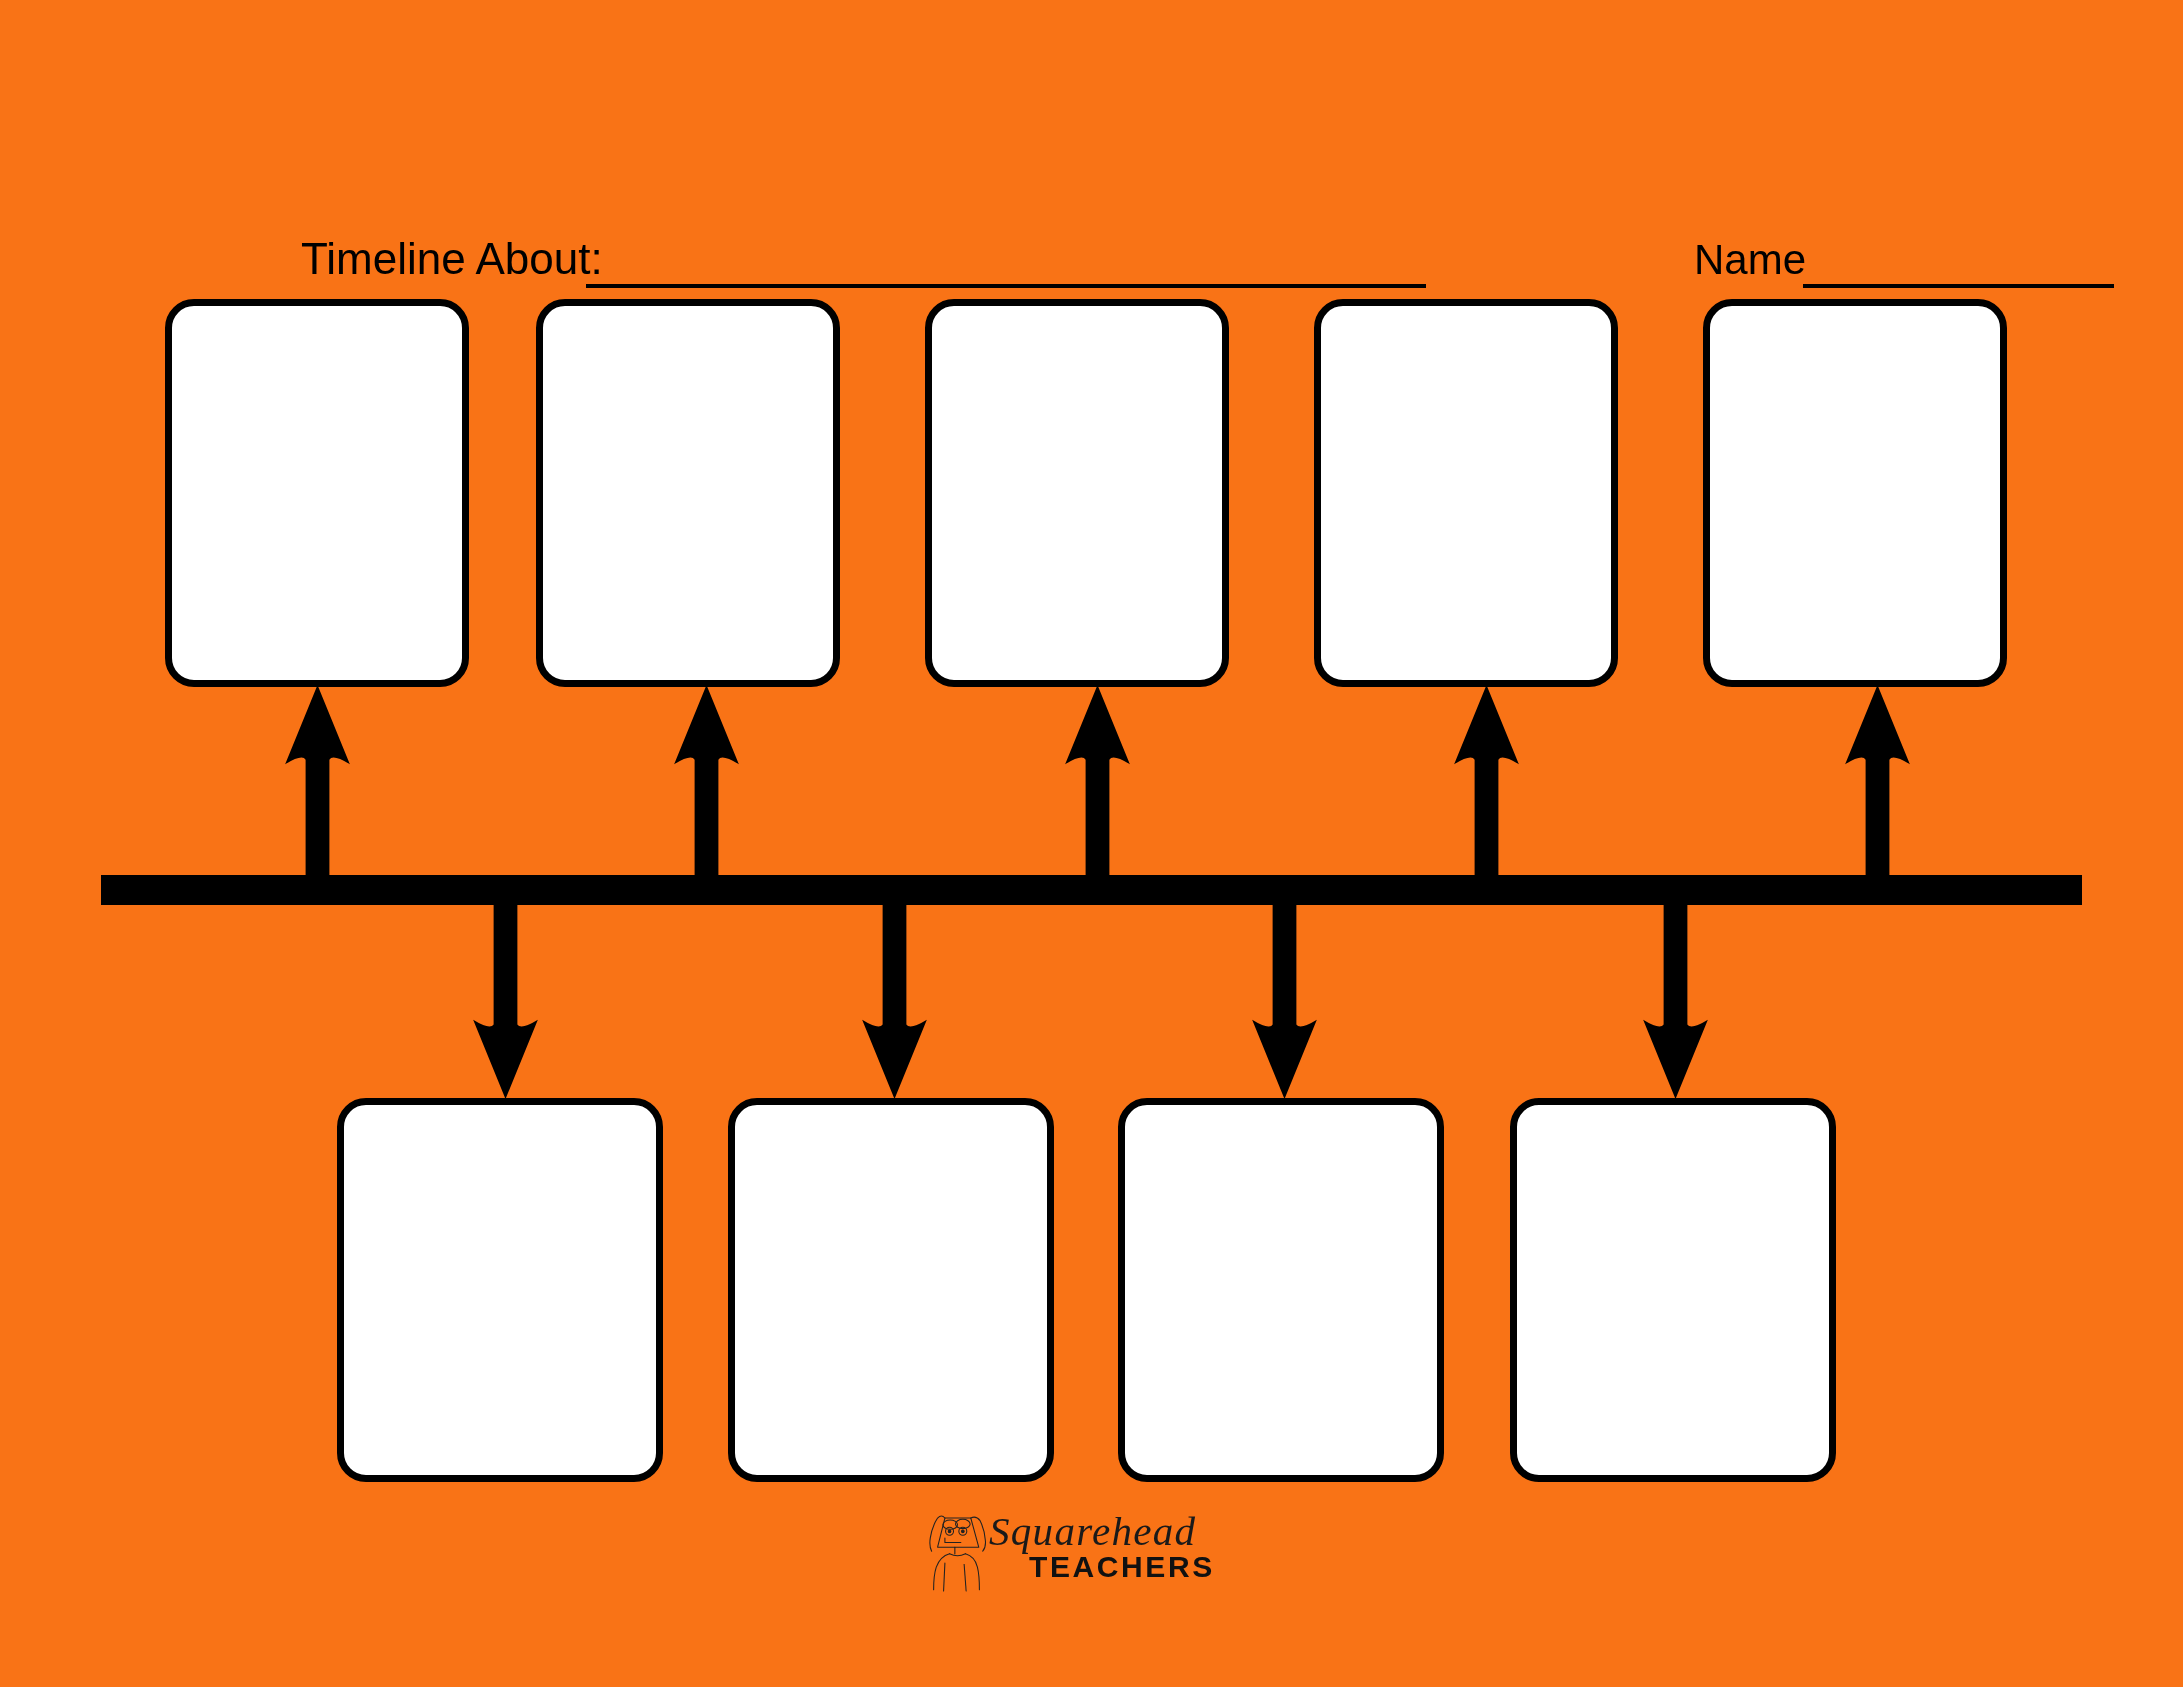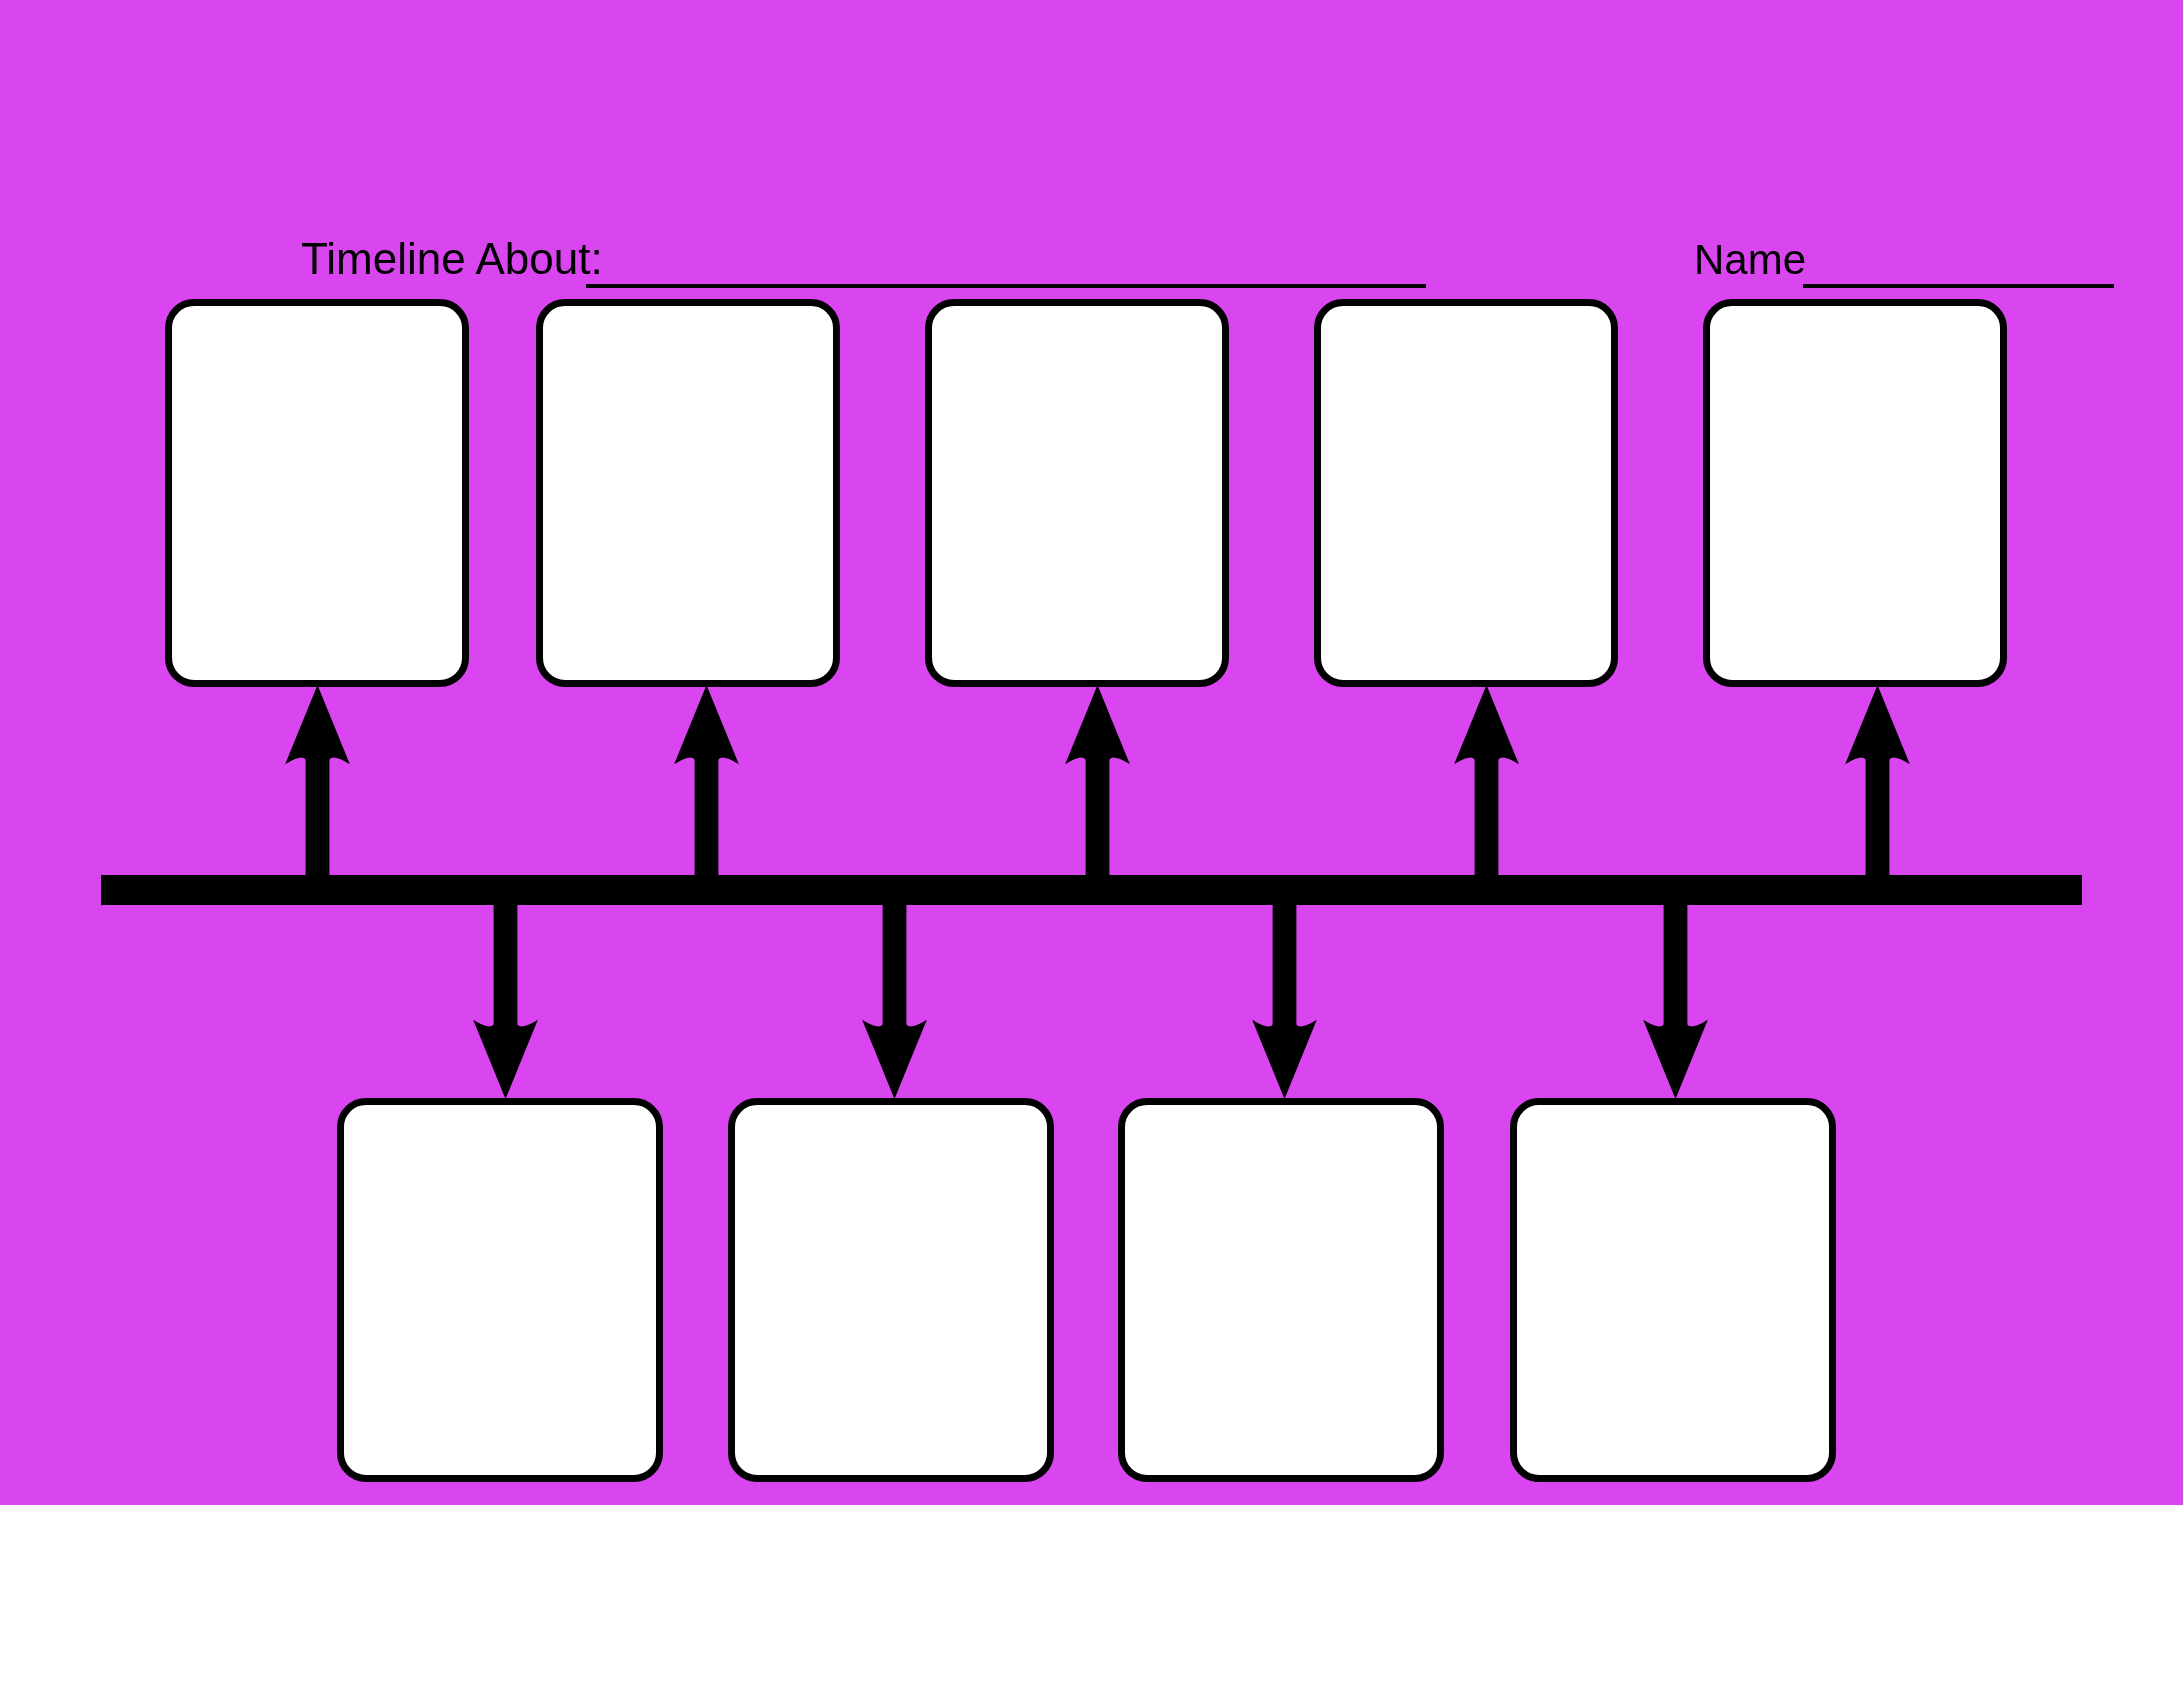--- a/index.html
+++ b/index.html
@@ -8,22 +8,22 @@
     padding: 0;
     background: #ffffff;
   }
   body {
     font-family: "Liberation Sans", sans-serif;
     color: #000000;
   }
   #sheet {
     position: relative;
     width: 2183px;
-    height: 1505px;
-    background: #d946ef;
+    height: 1687px;
+    background: #f97316;
     overflow: hidden;
   }
 
   
   .header-row {
     position: absolute;
     left: 0;
     top: 119px;
     width: 2183px;
     height: 79px;
@@ -240,16 +240,20 @@
         <circle cx="60" cy="32" r="2" fill="#222222"></circle>
         <path d="M33 42 L33 49 L57 49"></path>
         <path d="M48 56 L48 66"></path>
         <path d="M40 66 Q52 72 64 66"></path>
         <path d="M40 66 Q26 70 20 86 Q16 98 16 120"></path>
         <path d="M64 66 Q78 70 82 86 Q85 98 85 120"></path>
         <path d="M33 80 L31 122"></path>
         <path d="M62 82 L65 122"></path>
       </g>
     </svg>
+    <div class="logo-text-wrap">
+      <div class="logo-squarehead">Squarehead</div>
+      <div class="logo-teachers">TEACHERS</div>
+    </div>
   </div>
 
 </div>
 
 
 </body></html>

